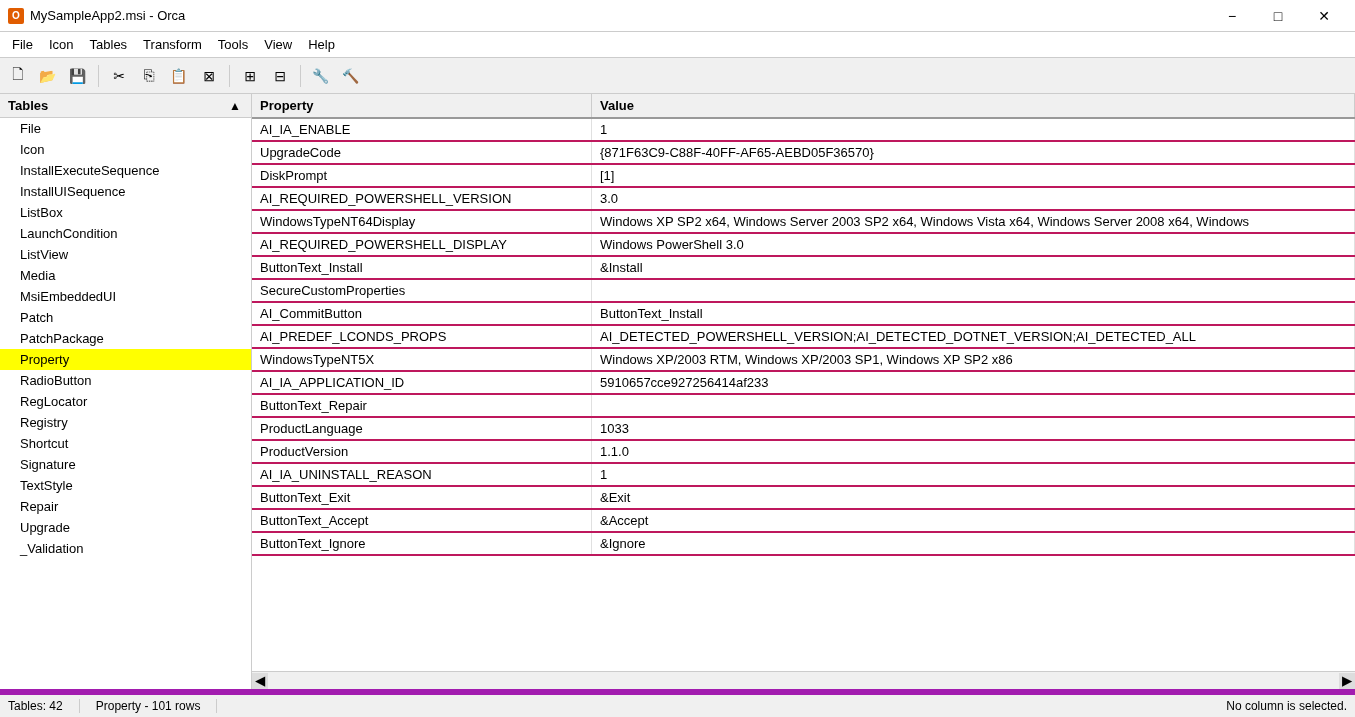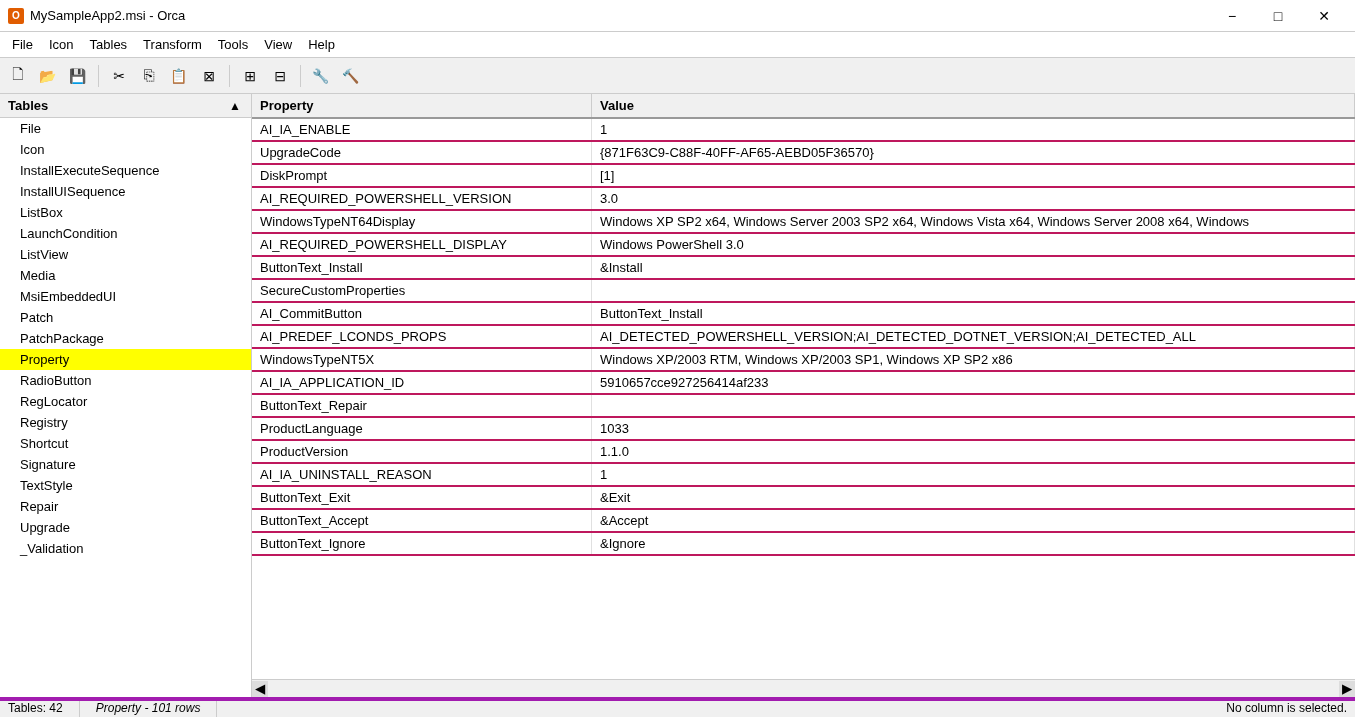--- a/index.html
+++ b/index.html
@@ -154,31 +154,32 @@
       height: 18px;
       background: #f0f0f0;
       display: flex;
       align-items: center;
       flex-shrink: 0;
       overflow: hidden;
     }
 
     
     .statusbar {
-      height: 20px;
-      background: #f0f0f0;
-      border-top: 4px solid #a21caf;
-      display: flex;
+      height: 28px;
+      background: #f0f0f0;
+      border-top: 6px solid #a21caf;
+      display: flex;
+      align-items: center;
       padding: 0 8px;
       font-size: 12px;
       flex-shrink: 0;
       gap: 0;
     }
     .status-left { flex: 0 0 auto; padding-right: 16px; border-right: 1px solid #ccc; }
-    .status-mid { flex: 0 0 auto; padding: 0 16px; border-right: 1px solid #ccc; font-style: italic; }
+    .status-mid { flex: 0 0 auto; padding: 0 16px; border-right: 1px solid #ccc; }
     .status-right { flex: 1; text-align: right; }
 
     
     .tables-list::-webkit-scrollbar { width: 14px; }
     .tables-list::-webkit-scrollbar-track { background: #f0f0f0; }
     .tables-list::-webkit-scrollbar-thumb { background: #c0c0c0; border: 2px solid #f0f0f0; }
     .data-scroll::-webkit-scrollbar { width: 14px; }
     .data-scroll::-webkit-scrollbar-track { background: #f0f0f0; }
     .data-scroll::-webkit-scrollbar-thumb { background: #c0c0c0; border: 2px solid #f0f0f0; }
   </style>

